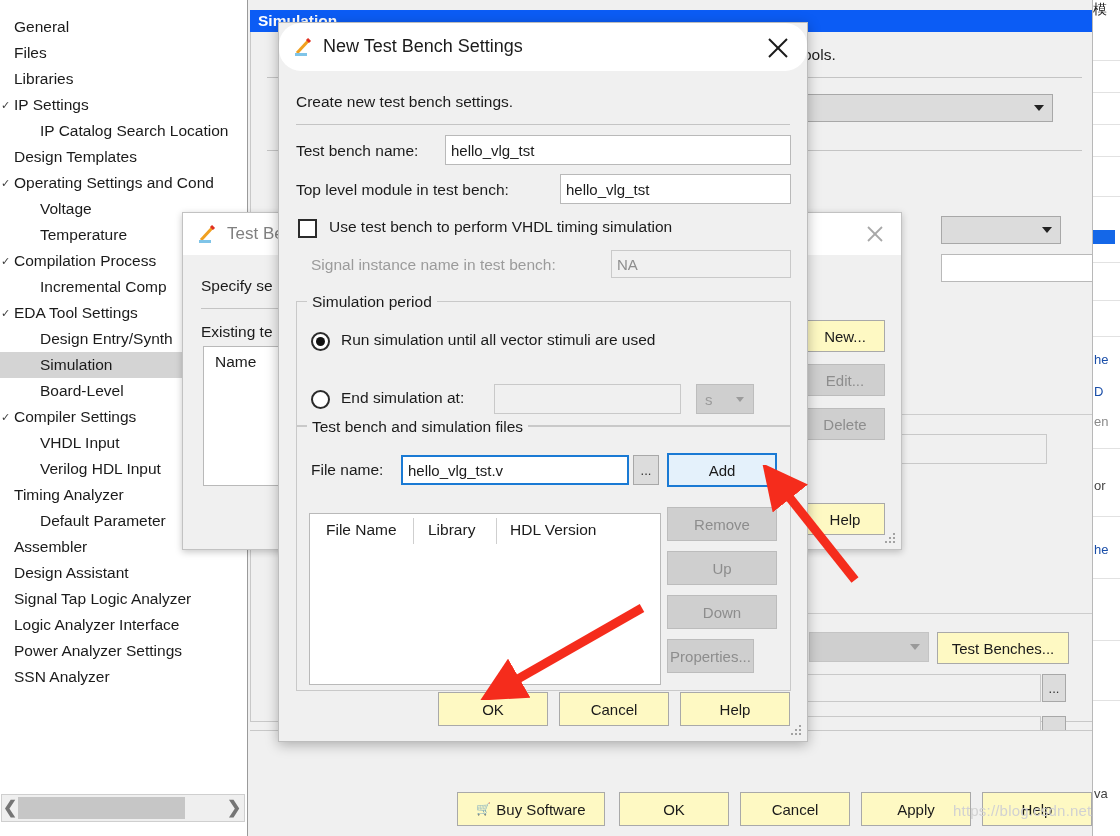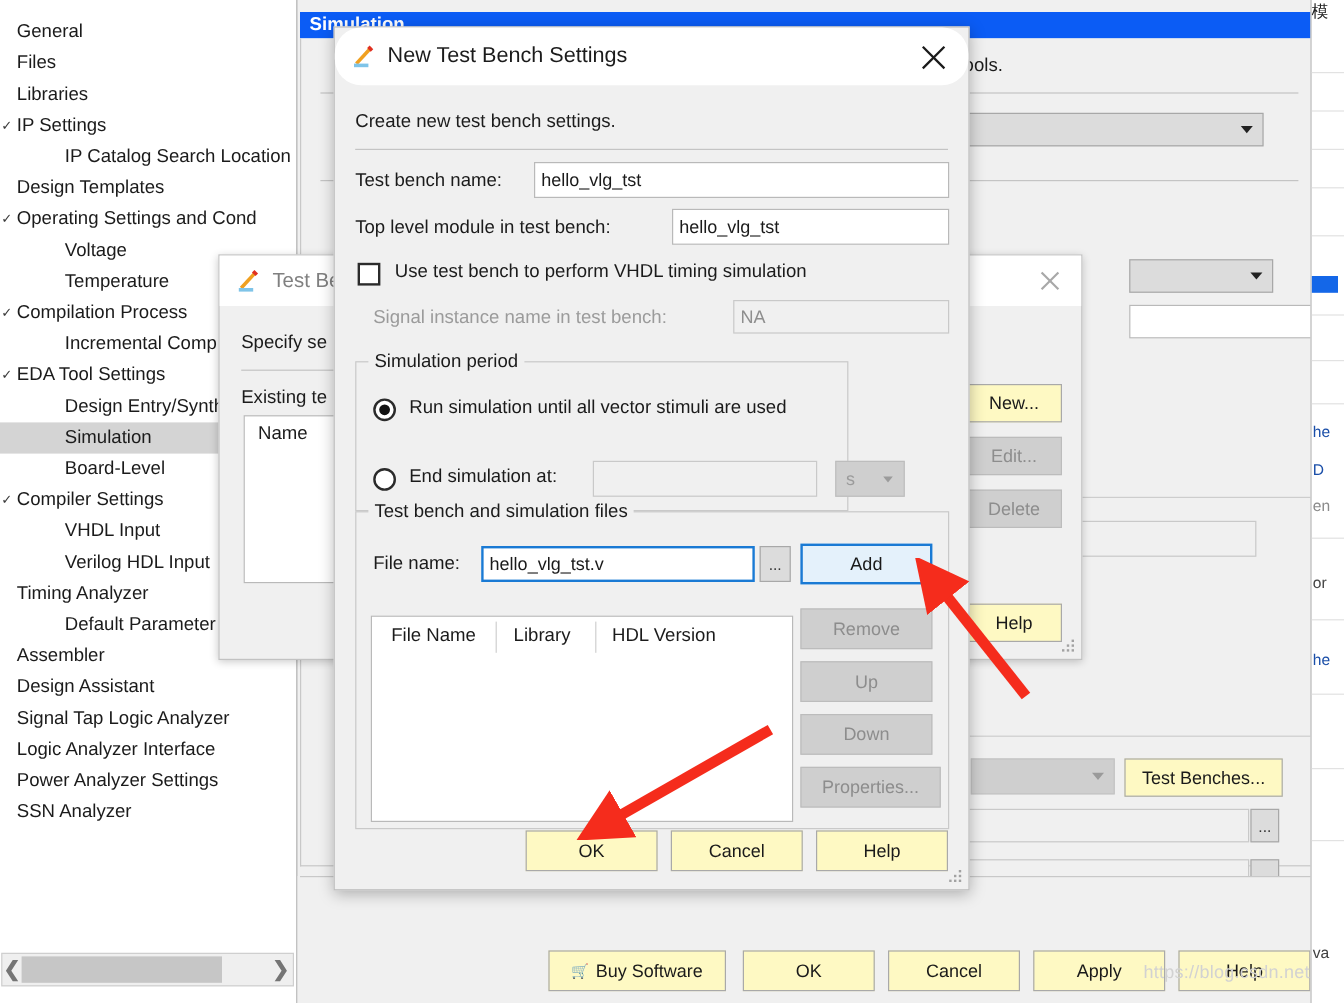--- a/index.html
+++ b/index.html
@@ -19,21 +19,21 @@
     background: #ffffff;
     border-right: 1px solid #9a9a9a;
     box-sizing: border-box;
   }
   .nav-list { position: absolute; left: 0; top: 14px; width: 246px; }
   .nav-item {
     position: relative; height: 26px; line-height: 26px;
     font-size: 15.5px; color: #1b1b1b; white-space: nowrap;
     padding-left: 14px; box-sizing: border-box;
   }
-  .nav-item.indent1 { padding-left: 54px; }
+  .nav-item.indent1 { padding-left: 40px; }
   .nav-item.selected { background: #d4d4d4; }
   .nav-arrow {
     position: absolute; left: 1px; top: 0; width: 12px; height: 26px;
     line-height: 26px; font-size: 11px; color: #3a3a3a;
   }
   .nav-scroll {
     position: absolute; left: 1px; bottom: 14px; width: 244px; height: 28px;
     background: #efefef; border: 1px solid #cfcfcf; box-sizing: border-box;
   }
   .nav-scroll .thumb {
@@ -396,21 +396,21 @@
 
     <div class="ntb-label" style="left:17px; top:158px;">Top level module in test bench:</div>
     <div class="textfield" style="left:281px; top:151px; width:231px; height:30px;">hello_vlg_tst</div>
 
     <div class="checkbox" style="left:19px; top:196px;"></div>
     <div class="ntb-label" style="left:50px; top:195px;">Use test bench to perform VHDL timing simulation</div>
 
     <div class="ntb-label muted" style="left:32px; top:233px;">Signal instance name in test bench:</div>
     <div class="textfield flat" style="left:332px; top:227px; width:180px; height:28px; color:#8e8e8e;">NA</div>
 
-    <div class="groupbox" style="left:17px; top:278px; width:411px; height:125px;">
+    <div class="groupbox" style="left:17px; top:278px; width:495px; height:125px;">
       <div class="legend">Simulation period</div>
     </div>
     <div class="radio checked" style="left:32px; top:309px;"></div>
     <div class="ntb-label" style="left:62px; top:308px;">Run simulation until all vector stimuli are used</div>
     <div class="radio" style="left:32px; top:367px;"></div>
     <div class="ntb-label" style="left:62px; top:366px;">End simulation at:</div>
     <div class="textfield flat" style="left:215px; top:361px; width:187px; height:30px; background:#f0f0f0;"></div>
     <div class="unit-combo" style="left:417px; top:361px; width:58px; height:30px;">
       <span>s</span>
       <span class="caret"></span>
@@ -429,21 +429,21 @@
       <div class="hdr-cell" style="left:16px;">File Name</div>
       <div class="vline" style="left:103px;"></div>
       <div class="hdr-cell" style="left:118px;">Library</div>
       <div class="vline" style="left:186px;"></div>
       <div class="hdr-cell" style="left:200px;">HDL Version</div>
     </div>
 
     <div class="btn disabled" style="left:388px; top:484px; width:110px; height:34px;">Remove</div>
     <div class="btn disabled" style="left:388px; top:528px; width:110px; height:34px;">Up</div>
     <div class="btn disabled" style="left:388px; top:572px; width:110px; height:34px;">Down</div>
-    <div class="btn disabled" style="left:388px; top:616px; width:117px; height:34px;">Properties...</div>
+    <div class="btn disabled" style="left:388px; top:616px; width:87px; height:34px;">Properties...</div>
 
     <div class="btn" style="left:159px; top:669px; width:110px; height:34px;">OK</div>
     <div class="btn" style="left:280px; top:669px; width:110px; height:34px;">Cancel</div>
     <div class="btn" style="left:401px; top:669px; width:110px; height:34px;">Help</div>
 
     <div class="grip" style="right:4px; bottom:3px;">
       <i style="left:9px;top:0px;"></i>
         <i style="left:5px;top:4px;"></i>
         <i style="left:9px;top:4px;"></i>
       <i style="left:1px;top:8px;"></i>

